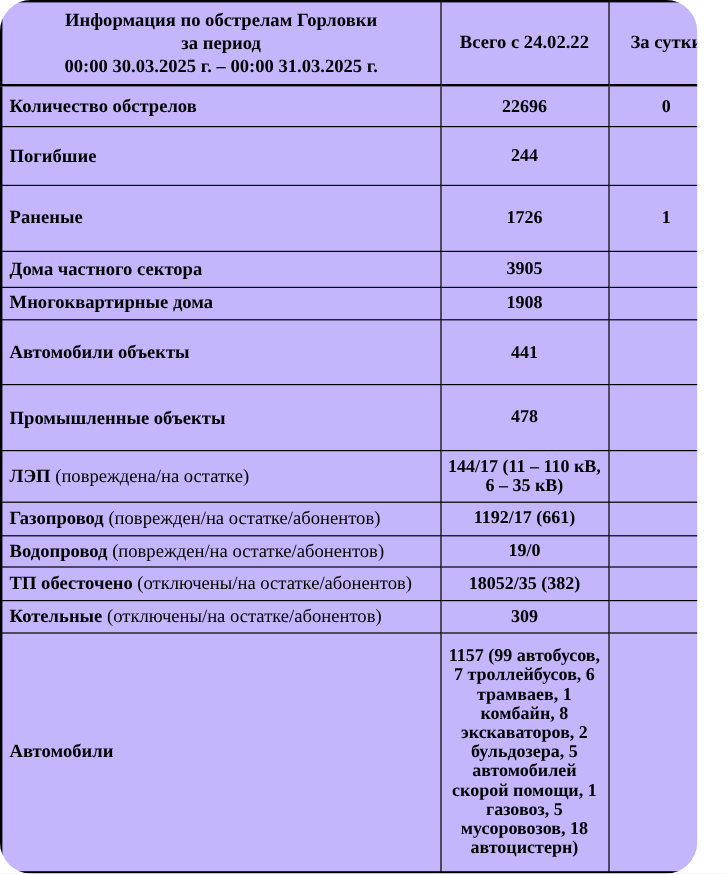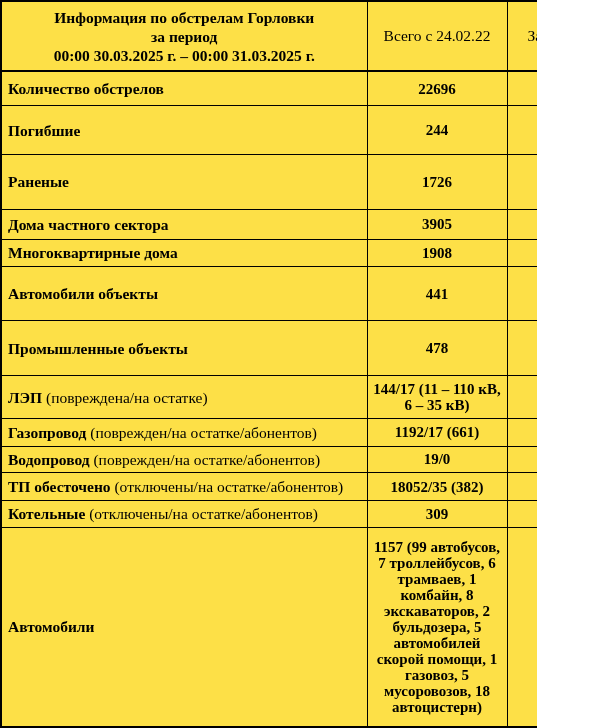--- a/index.html
+++ b/index.html
@@ -4,24 +4,25 @@
 <style>
   html, body {
     margin: 0;
     padding: 0;
     background: #ffffff;
     font-family: "Liberation Serif", "DejaVu Serif", serif;
     color: #000000;
   }
   #canvas {
     position: relative;
-    width: 537px;
+    width: 581px;
     height: 728px;
-    background: #fde047;
+    background: #c4b5fd;
     overflow: hidden;
+    border-radius: 26px;
   }
   table.report {
     position: absolute;
     left: 0;
     top: 0;
     width: 605px;
     height: 728px;
     border-collapse: collapse;
     table-layout: fixed;
     border: 2px solid #000000;
@@ -33,21 +34,21 @@
   }
   th.title-cell {
     font-weight: bold;
     font-size: 15.5px;
     line-height: 19px;
     text-align: center;
     white-space: pre-line;
     padding: 2px 8px;
   }
   th.col-head {
-    font-weight: normal;
+    font-weight: bold;
     font-size: 15.5px;
     text-align: center;
     padding: 2px;
   }
   td.label {
     text-align: left;
     padding: 2px 4px 2px 6px;
     font-size: 15.5px;
     line-height: 17px;
   }

